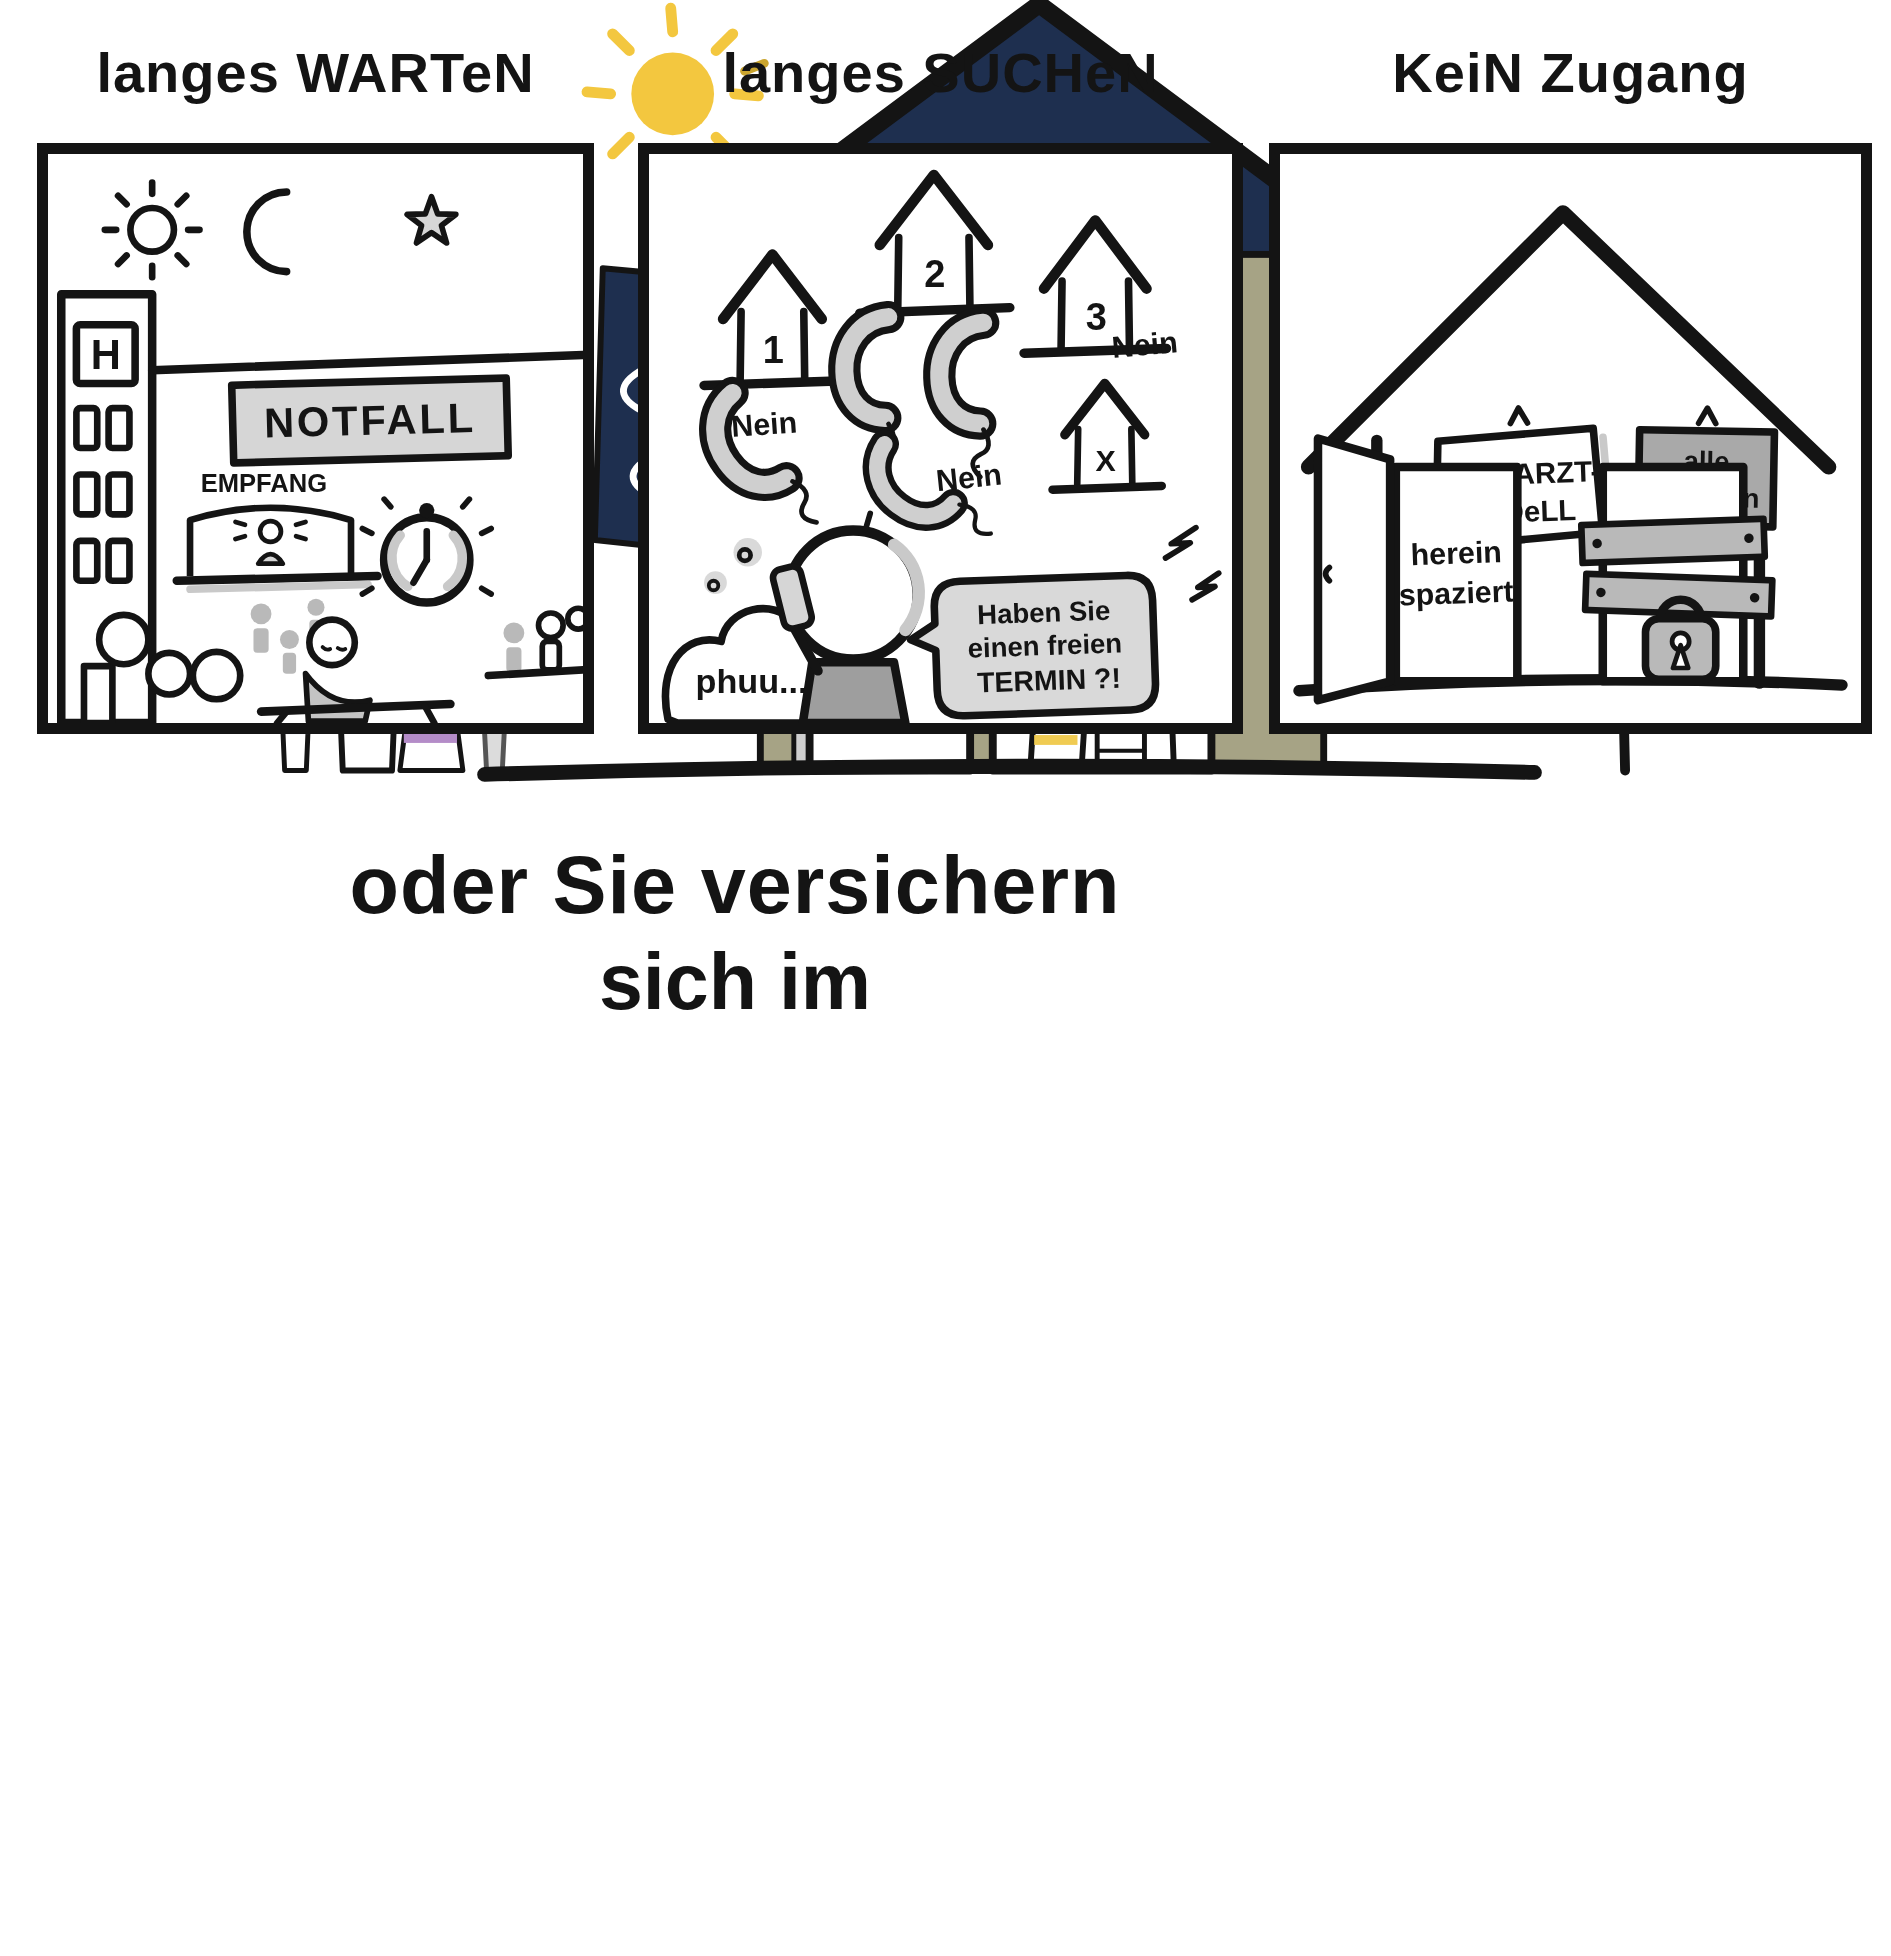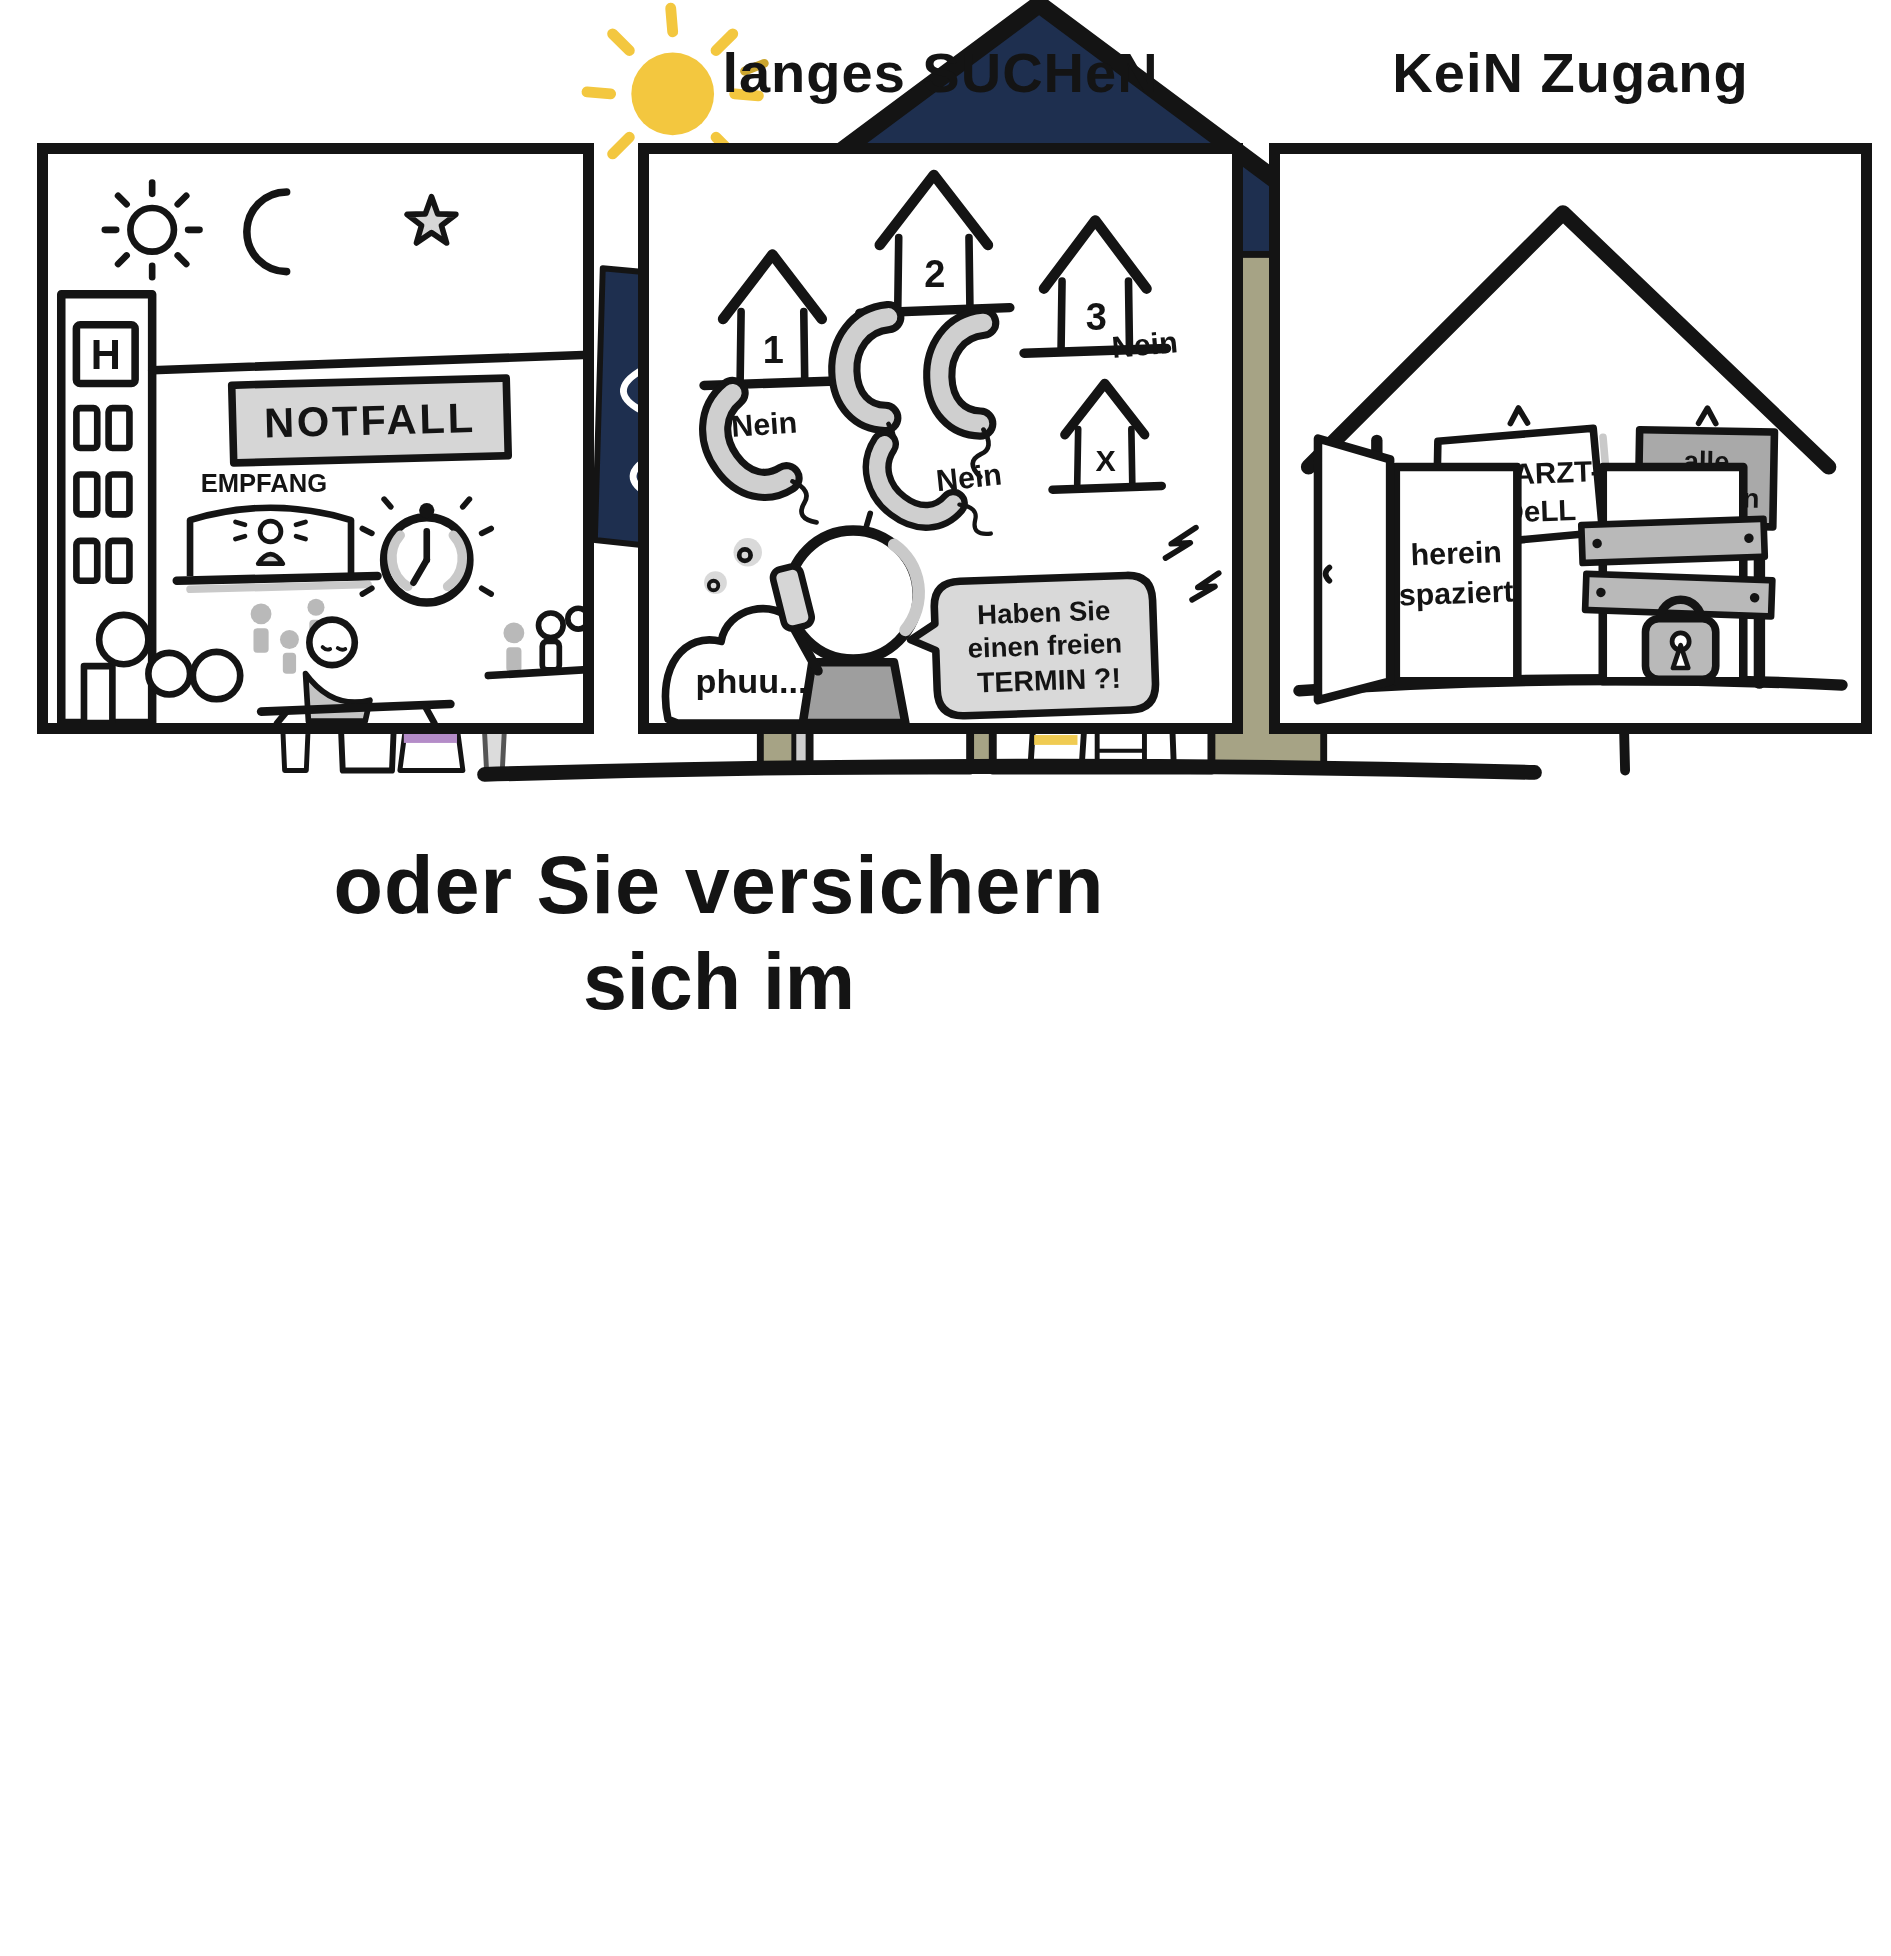--- a/index.html
+++ b/index.html
@@ -2,37 +2,38 @@
 <html><head>
 <meta charset="utf-8">
 <style>
   html,body{margin:0;padding:0;background:#ffffff;}
   #page{position:relative;width:1891px;height:1956px;background:#fff;overflow:hidden;
         font-family:"Liberation Sans",sans-serif;color:#141414;}
   .ptitle{position:absolute;top:29.6px;height:85px;display:flex;align-items:center;justify-content:center;
           font-size:56px;font-weight:bold;letter-spacing:1px;white-space:nowrap;}
   .panel{position:absolute;top:143px;height:591px;border:11.8px solid #141414;background:#fff;box-sizing:border-box;}
   .panel svg{width:100%;height:100%;display:block;}
-  .headline{position:absolute;left:0;top:839px;width:1438px;text-align:center;}
+  .headline{position:absolute;left:16px;top:839px;width:1438px;text-align:center;}
   .headline .l1{font-size:81px;font-weight:bold;letter-spacing:1px;}
   .headline .l2{margin-top:3.9px;display:flex;align-items:baseline;justify-content:center;gap:37px;}
   .headline .sm{font-size:79px;font-weight:bold;}
   .headline .big{font-size:122px;font-weight:bold;letter-spacing:2px;}
   svg text{font-family:"Liberation Sans",sans-serif;font-weight:bold;fill:#141414;}
   .ol{fill:none;stroke:#141414;stroke-linecap:round;stroke-linejoin:round;}
   .fw{fill:#ffffff;stroke:#141414;stroke-linejoin:round;}
   .fg{fill:#d6d6d6;stroke:#141414;stroke-linejoin:round;}
   .gry{fill:none;stroke:#c9c9c9;stroke-linecap:round;}
 </style>
 </head>
 <body>
 
 <div id="page">
 
   
+  <div class="ptitle" style="left:37px;width:557px;">langes WARTeN</div>
   <div class="ptitle" style="left:638px;width:605px;">langes SUCHeN</div>
   <div class="ptitle" style="left:1269px;width:603px;">KeiN Zugang</div>
 
   
   <div class="panel" style="left:37px;width:557px;">
     <svg viewBox="0 0 565 600" preserveAspectRatio="none">
       <g>
         <circle cx="110" cy="80" r="23" class="fw" stroke-width="7"></circle>
         <g class="ol" stroke-width="7">
           <line x1="110" y1="42" x2="110" y2="30"></line>

